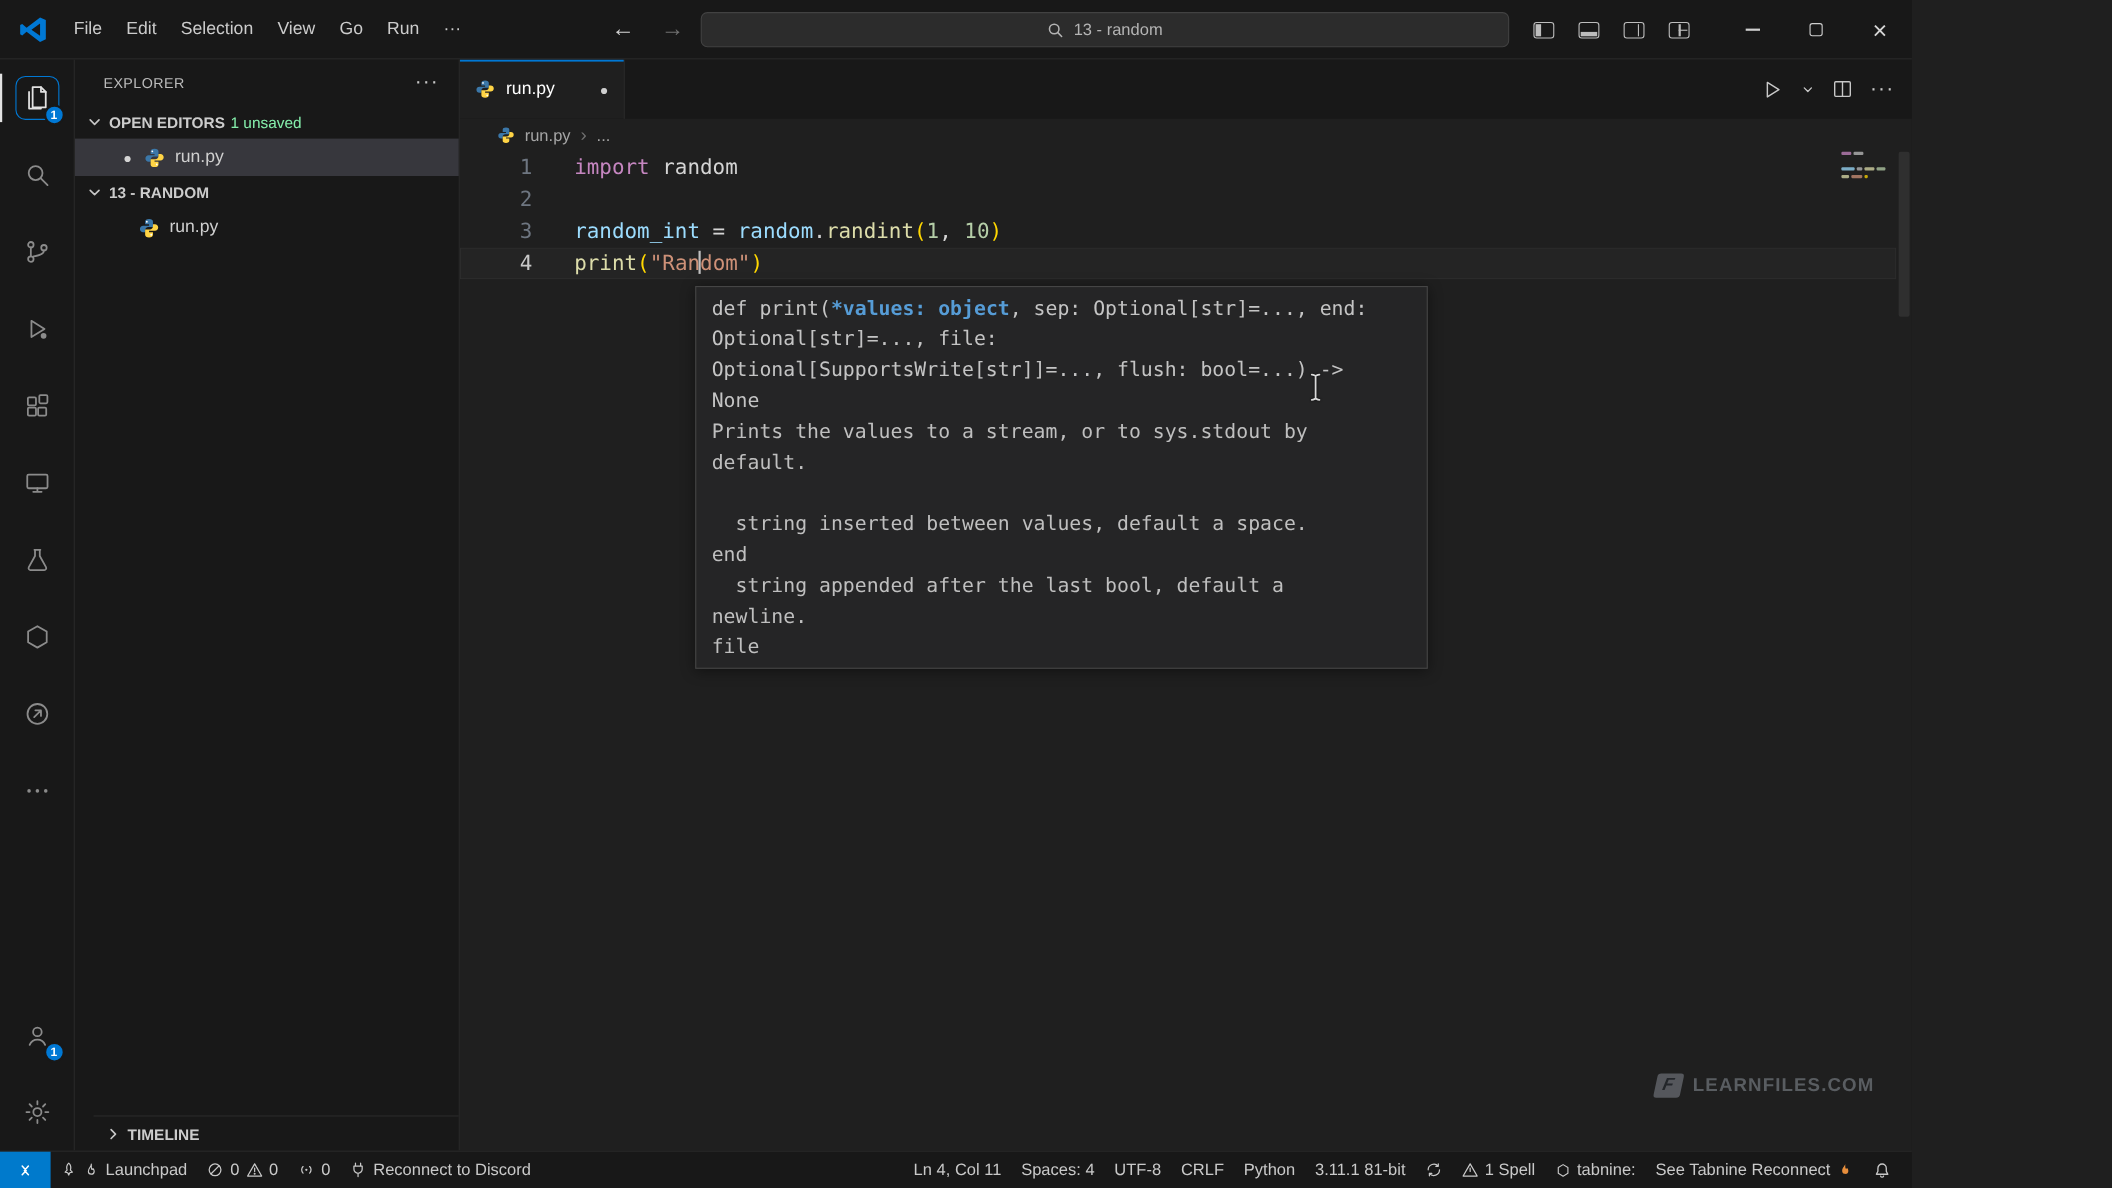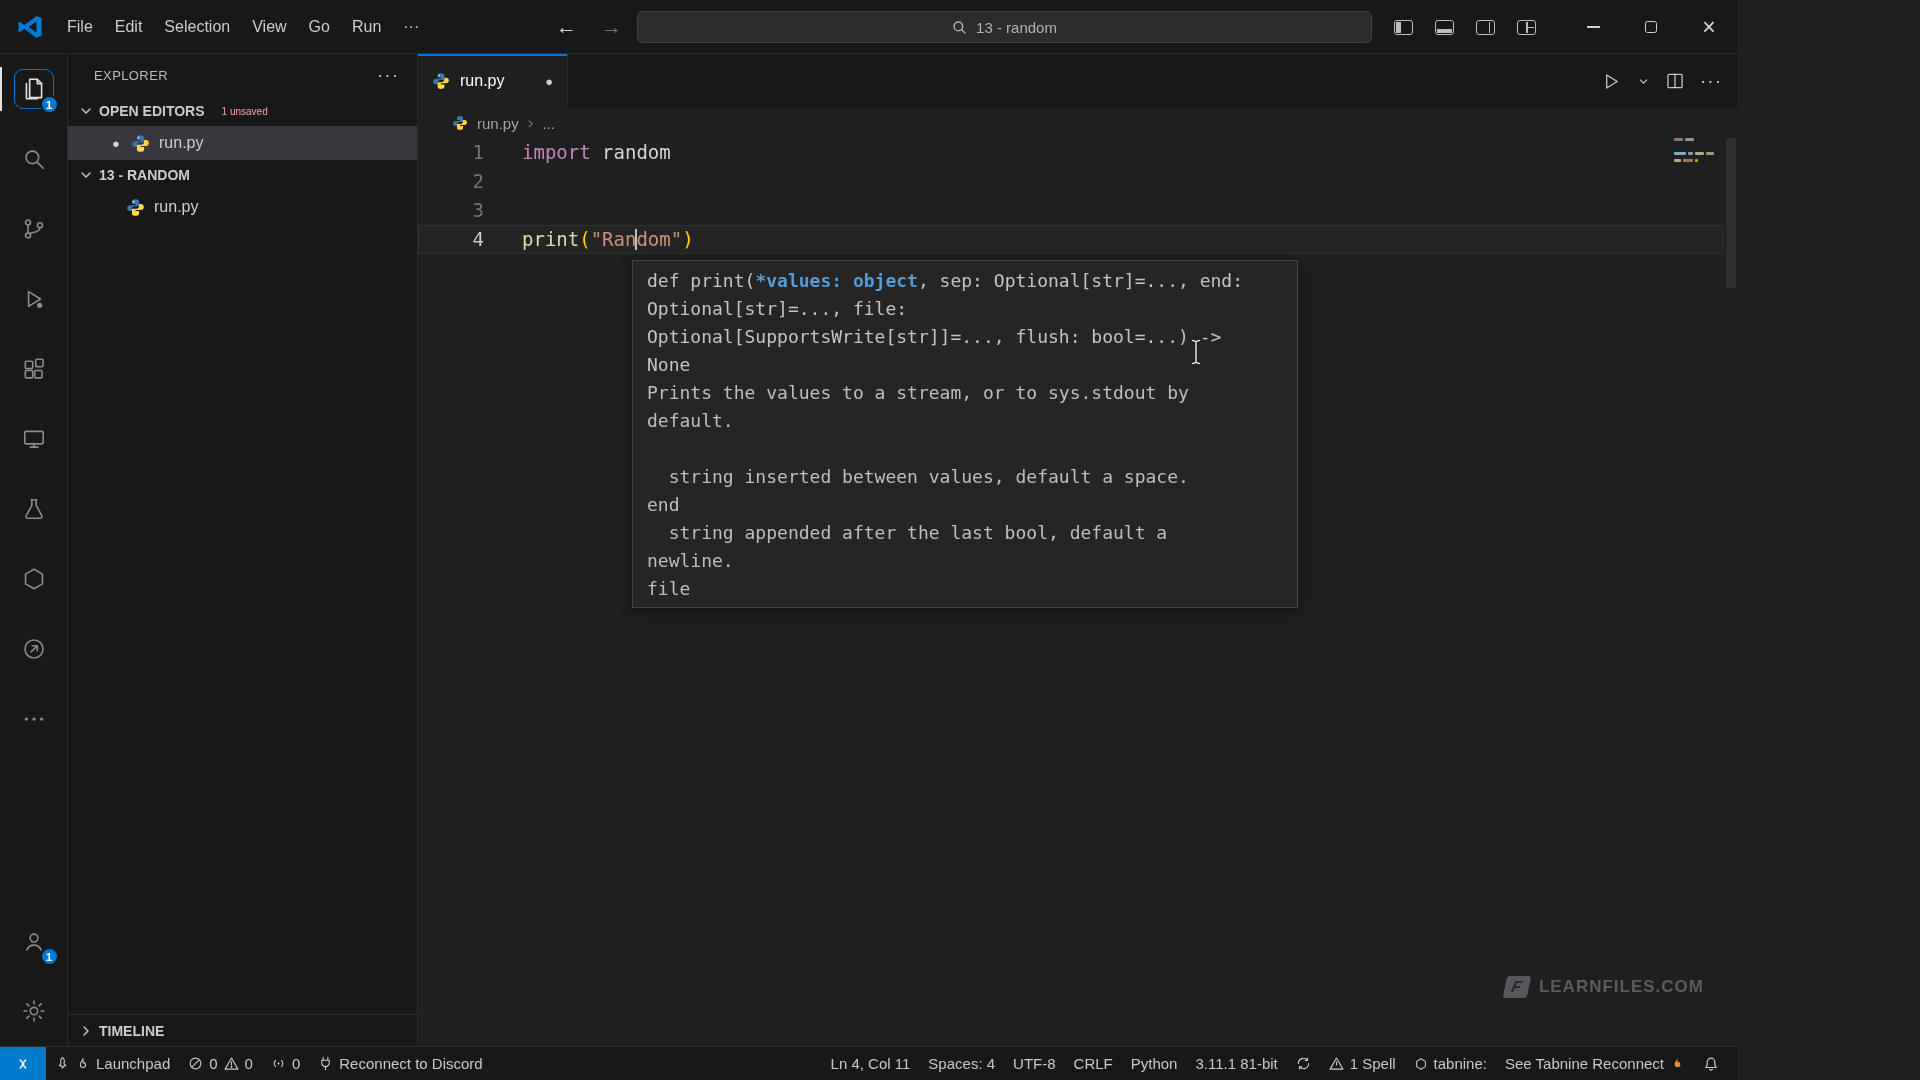--- a/index.html
+++ b/index.html
@@ -40,27 +40,27 @@
   .act-item.active .iconframe { outline:1px solid var(--c-accent,#0078d4); }
   .badge { position:absolute; right:9px; bottom:10px; min-width:19px; height:19px; padding:0 4px; border-radius:10px; background:var(--c-accent,#0078d4); color:#fff; font-size:11px; font-weight:bold; display:flex; align-items:center; justify-content:center; border:2px solid #181818; }
   .act-bottom { margin-top:auto; }
 
   
   .sidebar { position:absolute; left:68px; top:54px; bottom:34px; width:350px; background:#181818; border-right:1px solid #2a2a2a; z-index:30; }
   .sb-header { height:42px; display:flex; align-items:center; padding:0 18px 0 26px; font-size:13px; letter-spacing:.4px; color:#bbbbbb; }
   .sb-more { margin-left:auto; font-size:19px; color:#c7c7c7; letter-spacing:1px; }
   .sect-row { height:30px; display:flex; align-items:center; padding-left:10px; gap:5px; color:#cccccc; }
   .sect-label { font-weight:bold; font-size:14px; }
-  .unsaved { font-size:10px; color:#fca5a5; margin-left:12px; }
+  .unsaved { font-size:14px; color:#86efac; }
   .file-row { height:34px; display:flex; align-items:center; gap:9px; font-size:16px; color:#cfcfcf; }
   .file-row.selected { background:#37373d; }
   .row-open { padding-left:44px; }
   .row-tree { padding-left:58px; }
   .mod-dot { font-size:13px; color:#d4d4d4; width:10px; }
-  .sb-bottom { position:absolute; left:0; right:0; bottom:0; }
+  .sb-bottom { position:absolute; left:17px; right:0; bottom:0; }
   .sb-bottom .sect-row { height:32px; border-top:1px solid #2a2a2a; }
   .chev { color:#c5c5c5; }
 
   
   .editor { position:absolute; left:418px; top:54px; right:0; bottom:34px; background:#1f1f1f; }
   .tabbar { position:relative; height:54px; background:#181818; display:flex; align-items:stretch; }
   .tab { width:150px; background:#1f1f1f; display:flex; align-items:center; gap:10px; padding:0 14px; border-right:1px solid #2a2a2a; color:#ffffff; font-size:16px; position:relative; }
   .tab::before { content:""; position:absolute; left:0; right:0; top:0; height:1.5px; background:var(--c-accent,#0078d4); }
   .tab-dot { margin-left:auto; font-size:13px; color:#cfcfcf; }
   .editor-actions { position:absolute; right:16px; top:0; height:54px; display:flex; align-items:center; gap:15px; color:#c8c8c8; }
@@ -334,20 +334,21 @@
       <div class="cline">
         <span class="gutter">1</span>
         <span class="ltext"><span class="tk-kw">import</span><span class="tk-pl"> random</span></span>
       </div>
       <div class="cline">
         <span class="gutter">2</span>
         <span class="ltext"></span>
       </div>
       <div class="cline">
         <span class="gutter">3</span>
+        <span class="ltext"><span class="tk-var">random_int</span><span class="tk-pl"> = </span><span class="tk-var">random</span><span class="tk-pl">.</span><span class="tk-fn">randint</span><span class="tk-br">(</span><span class="tk-num">1</span><span class="tk-pl">, </span><span class="tk-num">10</span><span class="tk-br">)</span></span>
       </div>
       <div class="cline current">
         <span class="gutter">4</span>
         <span class="ltext"><span class="tk-fn">print</span><span class="tk-br">(</span><span class="tk-str">"Ran</span><span class="caret"></span><span class="tk-str">dom"</span><span class="tk-br">)</span></span>
       </div>
     </div>
 
     <div class="minimap">
       <div class="mm-row" style="top:0">
           <span style="width:9px;background:#c586c0"></span>

